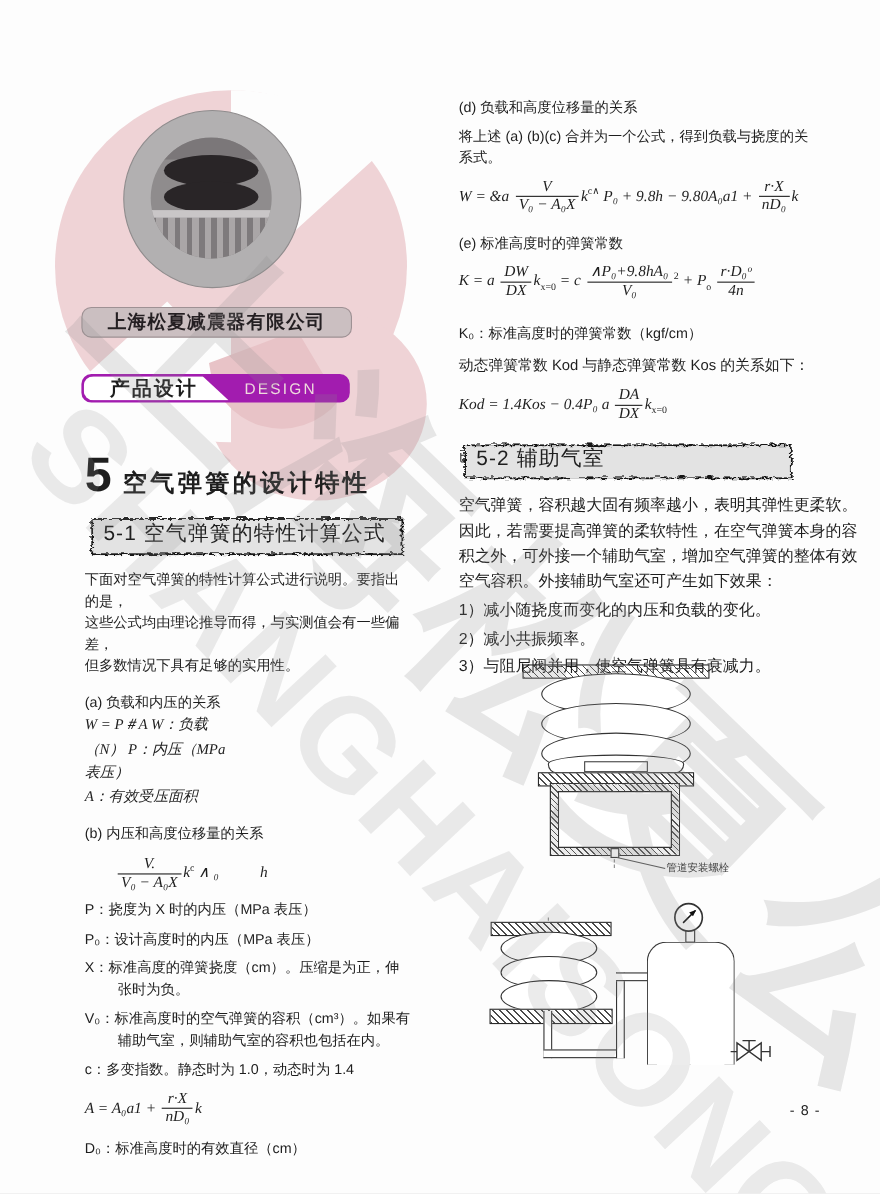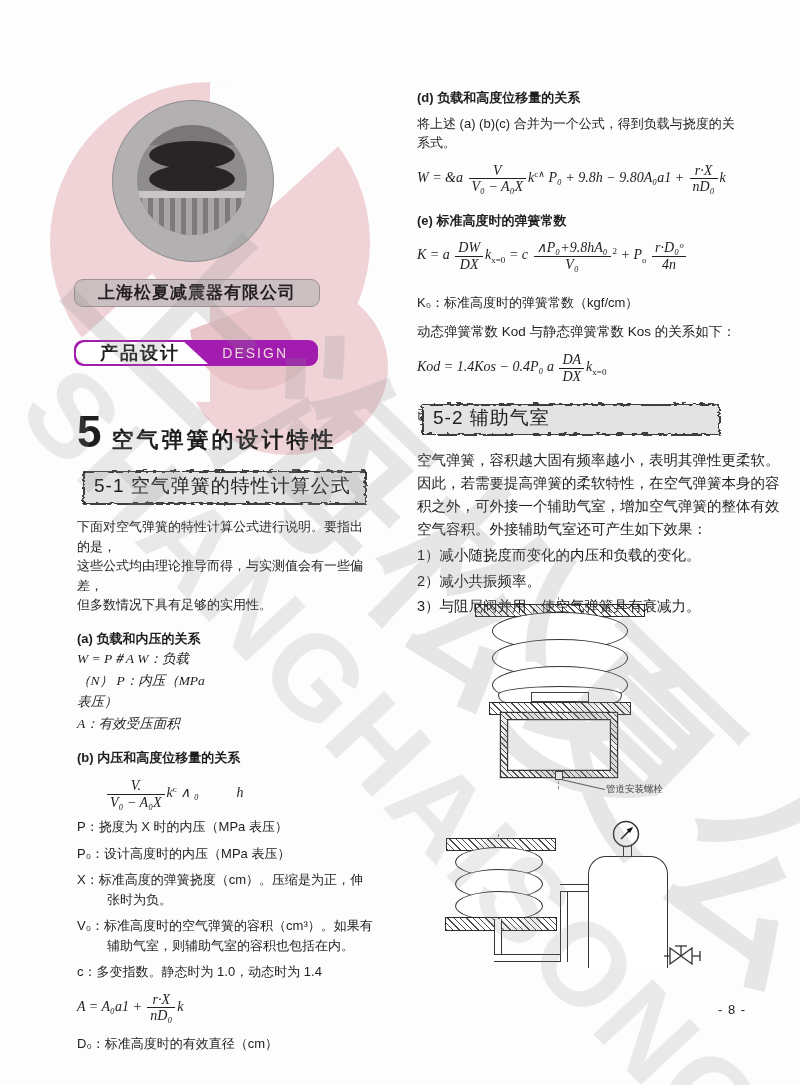--- a/index.html
+++ b/index.html
@@ -36,21 +36,21 @@
   .wbox .wtext{position:relative;z-index:1;font-size:19px;font-weight:normal;letter-spacing:1px;padding-left:17px}
   .wbox1{left:77px;top:465px;width:292px;height:42px}
   .wbox1 .wtext{line-height:42px}
   .wbox2{left:416px;top:398px;width:307px;height:40px}
   .wbox2 .wtext{line-height:40px}
   
   .lcol{position:absolute;left:77px;top:517px;width:298px;z-index:4;font-size:13px;line-height:1.5}
   .rcol{position:absolute;left:417px;top:88px;width:382px;z-index:4;font-size:13px;line-height:1.5}
   .s52body{position:absolute;left:417px;top:449px;width:382px;z-index:4;font-size:14.5px;line-height:1.58}
   .pre{white-space:pre-line}
-  .fh{font-weight:bold;margin-top:14px}
+  .fh{font-weight:normal;margin-top:14px}
   .hang{padding-left:30px;text-indent:-30px;margin-top:7px}
   .alines{margin-top:0;font-family:Liberation Serif, serif;font-style:italic;font-size:13.5px;line-height:1.6}
   .formula{font-family:"Liberation Serif",serif;font-style:italic;font-size:14px;margin-top:10px}
   .frac{display:inline-block;text-align:center;vertical-align:middle;line-height:1.12;margin:0 2px}
   .frac .num{display:block;border-bottom:1px solid #1f1f1f;padding:0 3px}
   .frac .den{display:block;padding:0 3px}
   .formula sup,.formula sub{font-size:9px;font-style:normal}
   .gap-l{margin-left:34px}
   .ind1{margin-left:28px}
   .mt6{margin-top:6px}.mt8{margin-top:20px}.mt10{margin-top:10px}.mt16{margin-top:16px}

